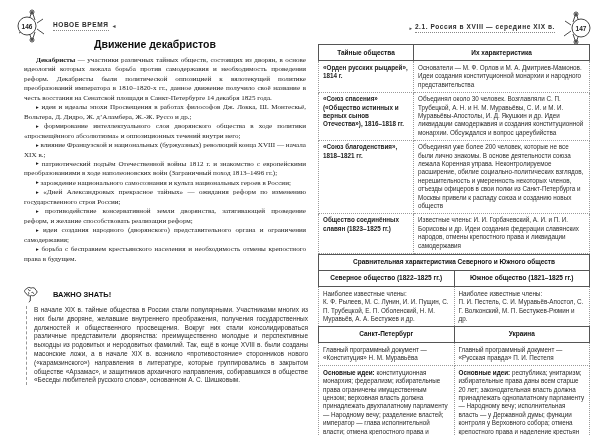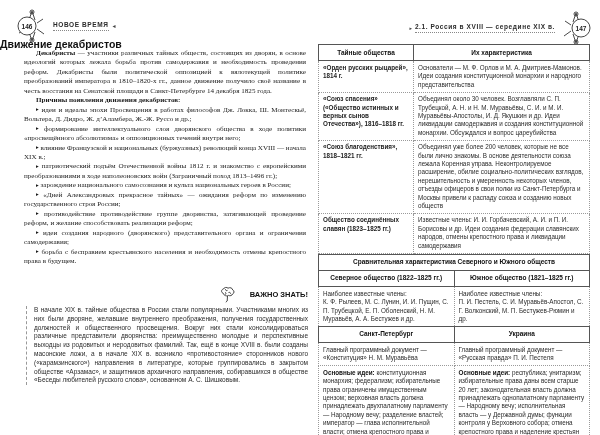--- a/index.html
+++ b/index.html
@@ -9,32 +9,32 @@
   }
   
   .page-left{position:absolute;left:0;top:0;width:310px;height:435px;}
   .hdr-left{position:absolute;left:14px;top:8px;display:flex;align-items:center;gap:3px;}
   .hdr-label{
     font-family:"Liberation Sans", sans-serif;font-size:6.5px;font-weight:bold;
     letter-spacing:.6px;color:#2a2a2a;border-bottom:1px dotted #888;padding-bottom:1.5px;
   }
   .hdr-arrow{font-size:5px;color:#444;line-height:1;}
   .page-title{
-    position:absolute;left:0;top:38px;width:310px;text-align:left;
+    position:absolute;left:0;top:38px;width:310px;text-align:center;
     font-family:"Liberation Sans", sans-serif;font-weight:bold;font-size:10.5px;color:#111;
   }
   .body-text{
-    position:absolute;left:24px;top:49px;width:282px;
+    position:absolute;left:24px;top:56px;width:282px;
     font-size:7.1px;line-height:9.45px;text-align:justify;
   }
   .body-text p{margin:0;text-indent:12px;}
   .blt{font-size:5.5px;position:relative;top:-.5px;}
   
   .important{position:absolute;left:22px;top:286px;width:286px;}
-  .imp-head{display:flex;align-items:center;gap:14px;margin-bottom:3px;justify-content:flex-end;}
+  .imp-head{display:flex;align-items:center;gap:14px;margin-bottom:3px;}
   .imp-title{font-family:"Liberation Sans", sans-serif;font-weight:bold;font-size:7.5px;color:#111;}
   .imp-body{
     font-family:"Liberation Sans", sans-serif;font-size:6.5px;line-height:8.8px;
     color:#2b2b2b;border-left:1px dashed #999;padding-left:7px;margin-left:4px;text-align:justify;
   }
   
   .page-right{position:absolute;left:310px;top:0;width:290px;height:435px;}
   .hdr-right{position:absolute;right:6px;top:10px;display:flex;align-items:center;gap:3px;}
   .tbl-wrap{position:absolute;left:8px;top:44px;width:272px;}
   table{border-collapse:collapse;width:272px;table-layout:fixed;
@@ -71,28 +71,27 @@
       </svg>
     </span>
     <span class="hdr-label">НОВОЕ ВРЕМЯ</span>
     <span class="hdr-arrow">◄</span>
   </div>
 
   <div class="page-title">Движение декабристов</div>
 
   <div class="body-text">
     <p><b>Декабристы</b><span> — участники различных тайных обществ, состоящих из дворян, в основе идеологий которых лежала борьба против самодержавия и необходимость проведения реформ. Декабристы были политической оппозицией к вялотекущей политике преобразований императора в 1810–1820-х гг., данное движение получило своё название в честь восстания на Сенатской площади в Санкт-Петербурге 14 декабря 1825 года.</span></p>
-    <p><b>Причины появления движения декабристов:</b></p>
     <p><span class="blt">▸</span> <span>идеи и идеалы эпохи Просвещения в работах философов Дж. Локка, Ш. Монтескьё, Вольтера, Д. Дидро, Ж. д’Аламбера, Ж.-Ж. Руссо и др.;</span></p>
     <p><span class="blt">▸</span> <span>формирование интеллектуального слоя дворянского общества в ходе политики «просвещённого абсолютизма» и оппозиционных течений внутри него;</span></p>
     <p><span class="blt">▸</span> <span>влияние Французской и национальных (буржуазных) революций конца XVIII — начала XIX в.;</span></p>
     <p><span class="blt">▸</span> <span>патриотический подъём Отечественной войны 1812 г. и знакомство с европейскими преобразованиями в ходе наполеоновских войн (Заграничный поход 1813–1496 гг.);</span></p>
     <p><span class="blt">▸</span> <span>зарождение национального самосознания и культа национальных героев в России;</span></p>
     <p><span class="blt">▸</span> <span>«Дней Александровых прекрасное тайных» — ожидания реформ по изменению государственного строя России;</span></p>
-    <p><span class="blt">▸</span> <span>противодействие противодействие группе дворянства, затягивающей проведение реформ, и желание способствовать реализации реформ;</span></p>
+    <p><span class="blt">▸</span> <span>противодействие консервативной земли дворянства, затягивающей проведение реформ, и желание способствовать реализации реформ;</span></p>
     <p><span class="blt">▸</span> <span>идеи создания народного (дворянского) представительного органа и ограничения самодержавия;</span></p>
     <p><span class="blt">▸</span> <span>борьба с бесправием крестьянского населения и необходимость отмены крепостного права в будущем.</span></p>
   </div>
 
   <div class="important">
     <div class="imp-head">
       <svg class="brain-ic" viewBox="0 0 17 17">
         <g stroke="#333" fill="none" stroke-width="0.9">
           <path d="M4 7 C2 6.5 2 3.5 4.5 3 C5 1.2 8 1 9 2.2 C11 1 13.5 2 13.7 4 C15.6 4.5 15.4 7.5 13.5 8 C13.2 9.6 11 10.2 9.5 9.4 C8 10.4 5 10 4 7 Z"></path>
           <path d="M6.5 3.2 C6.2 4.5 7.5 5 8.5 4.4 M9.5 6.5 C10.8 6 11.8 6.8 11.5 7.8 M6 6.2 C7 6.8 7.2 7.8 6.4 8.6"></path>

